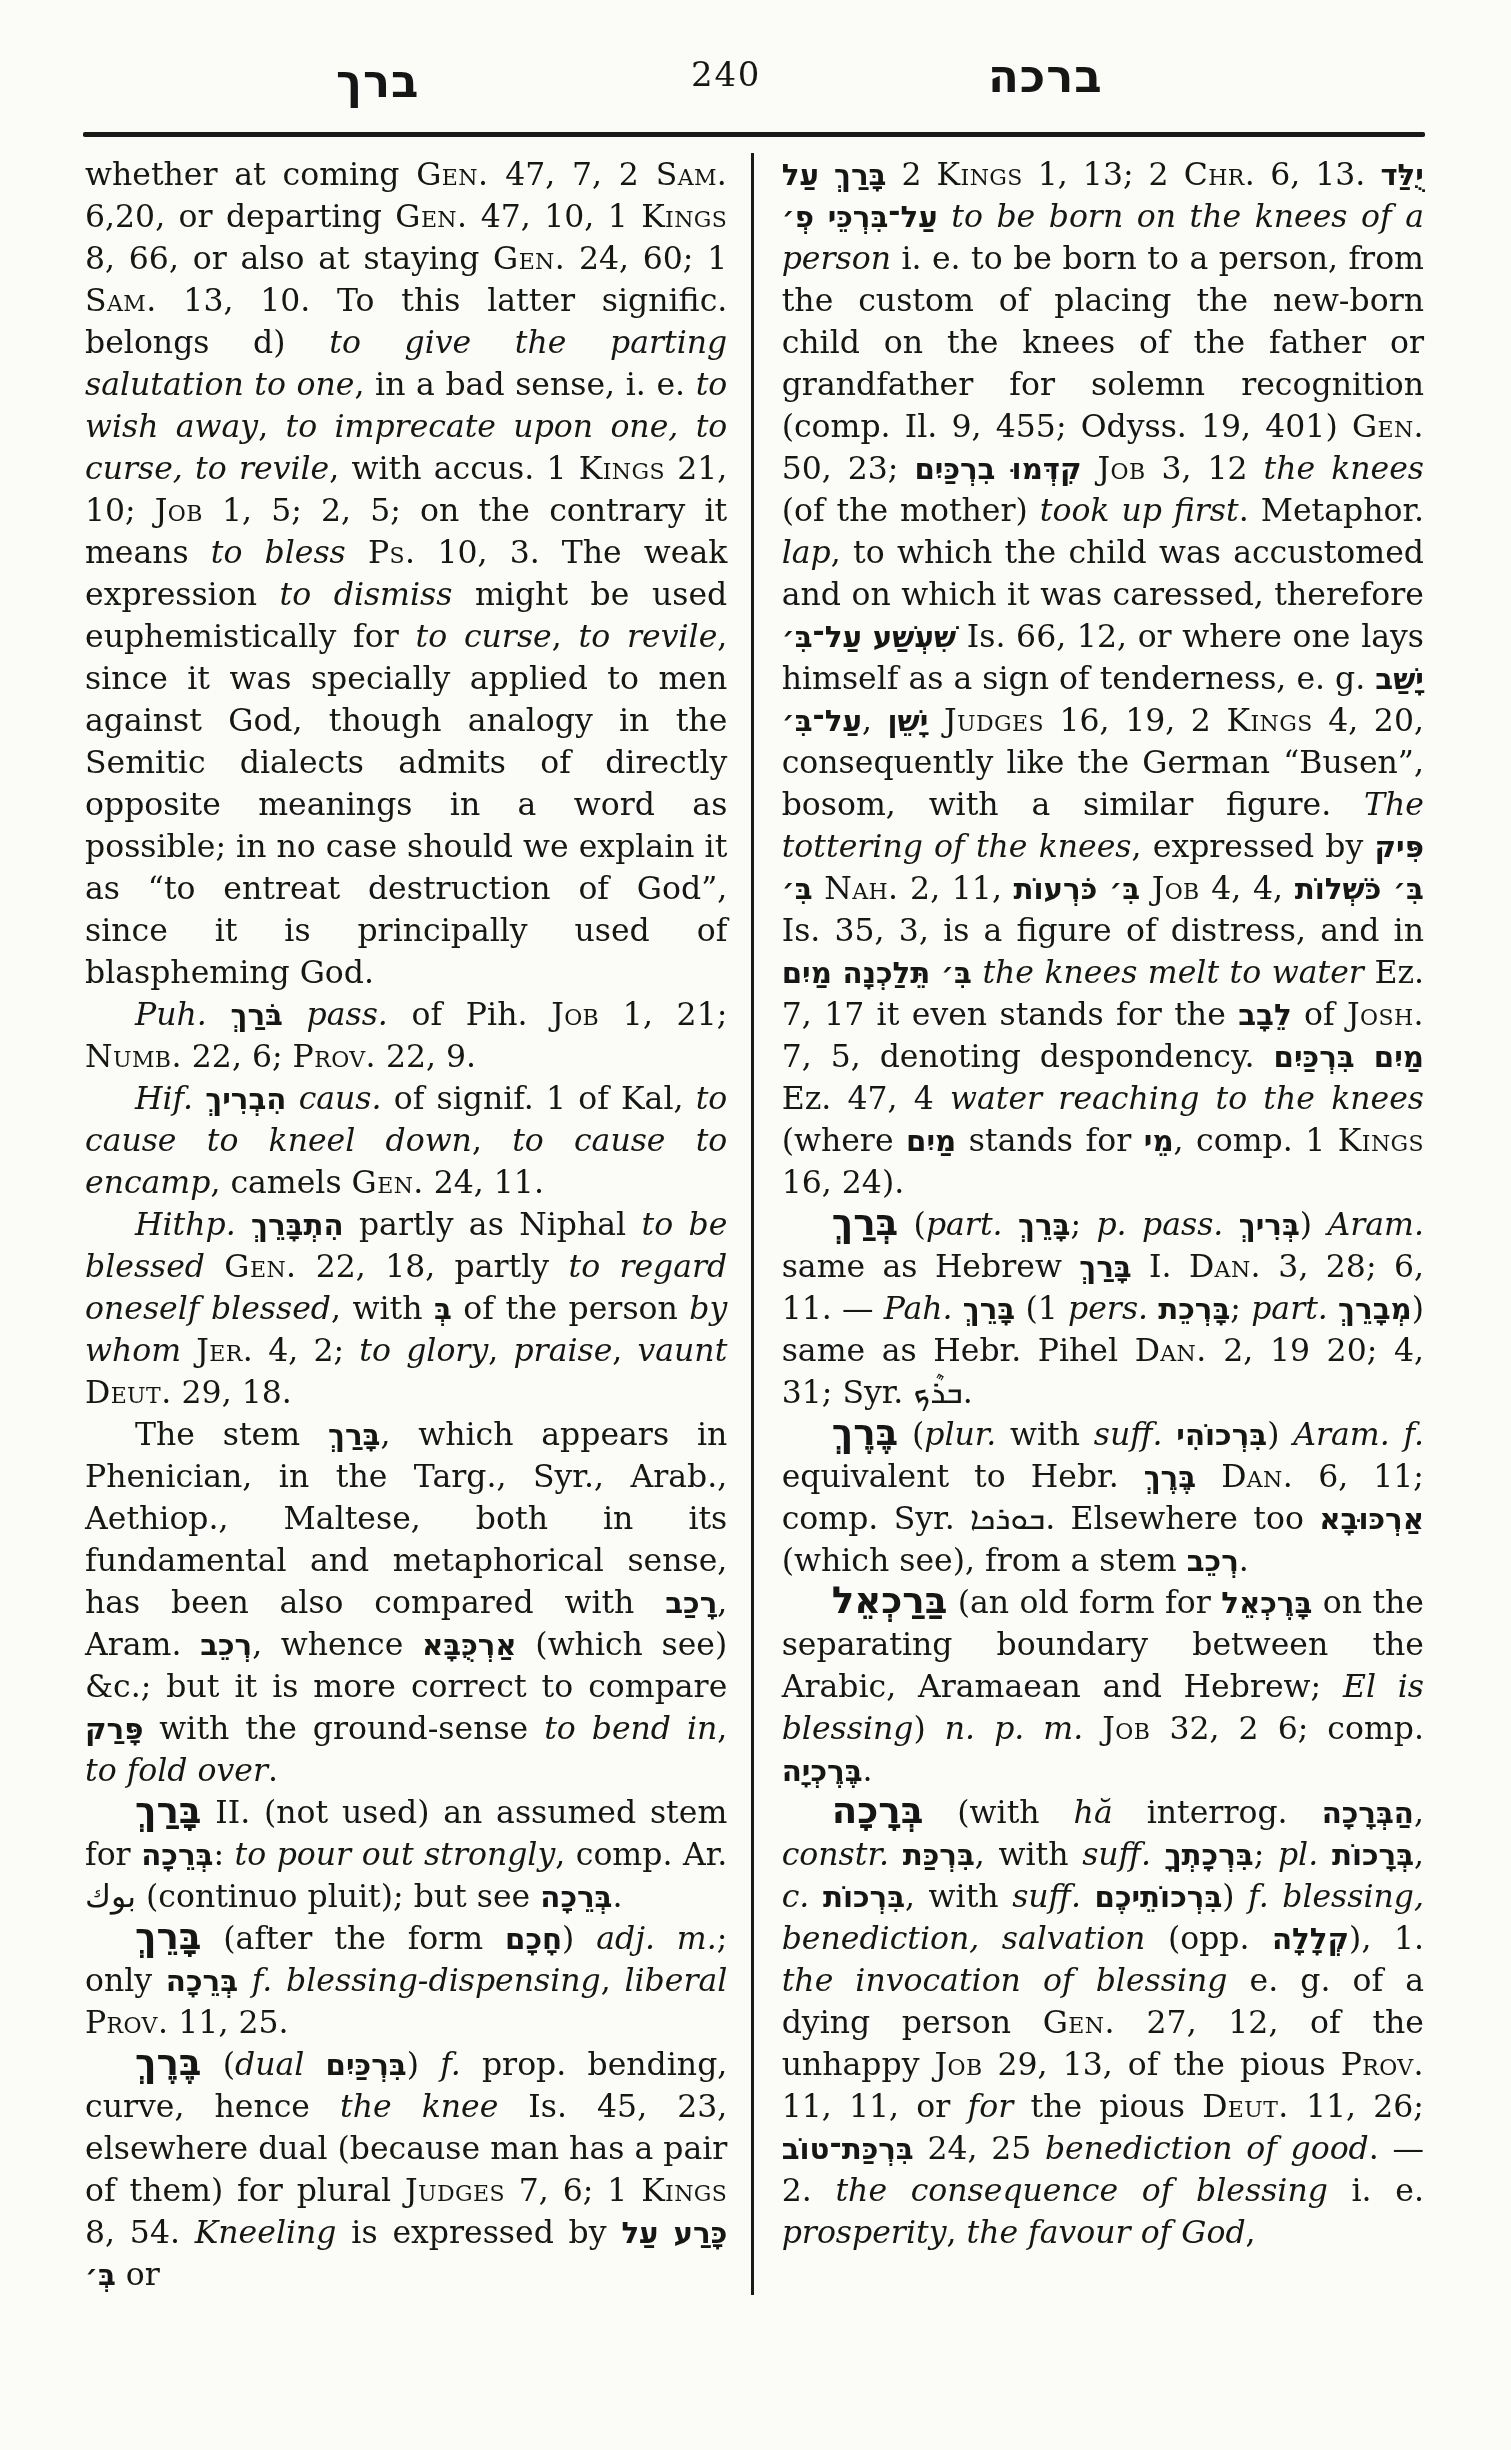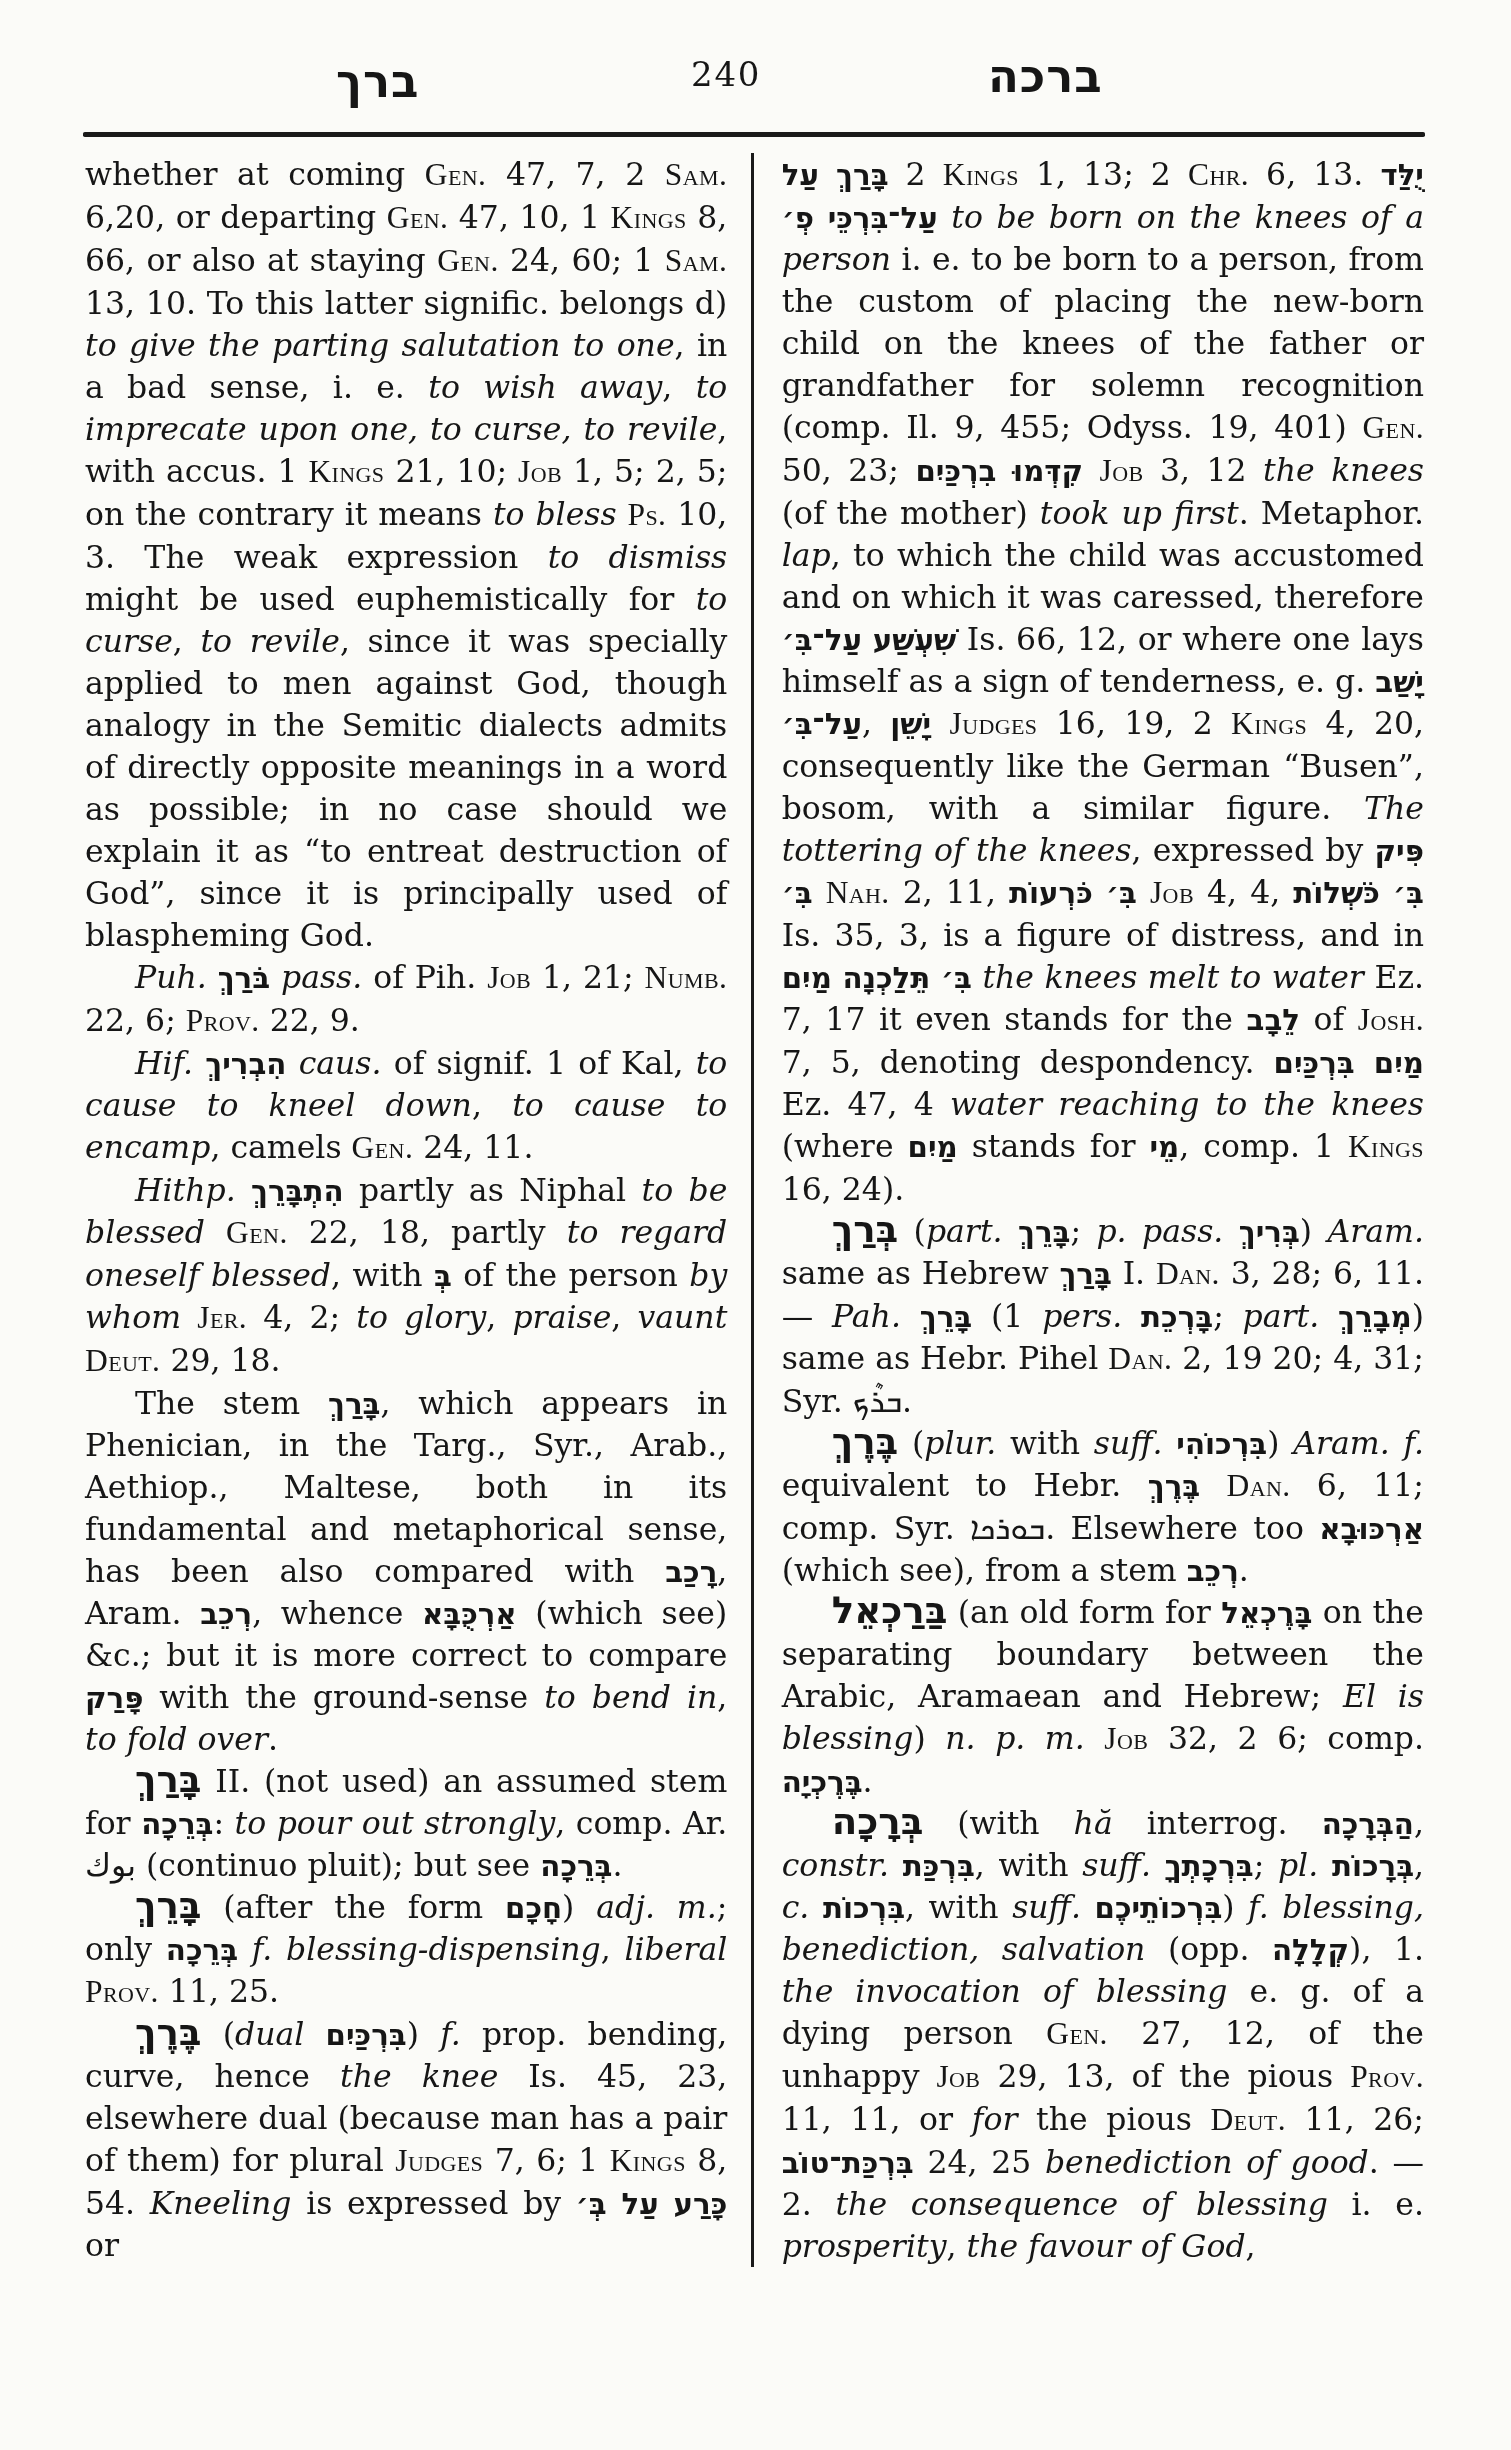--- a/index.html
+++ b/index.html
@@ -48,21 +48,21 @@
     border-left: 3.6px solid #1a1a1a;
     padding-left: 28px;
     margin-left: 23.4px;
   }
   .para { margin: 0; }
   .para.indent { text-indent: 50px; }
 
   
   .r  { }
   .i  { font-style: italic; }
-  .sc { font-variant: small-caps; letter-spacing: 0.4px; font-family: Liberation Serif, serif; }
+  .sc { font-variant: small-caps; letter-spacing: 0.4px; }
   .he {
     font-family: "DejaVu Sans", sans-serif;
     font-weight: bold; font-size: 0.93em; line-height: 1;
     unicode-bidi: isolate; direction: rtl;
   }
   .hw {
     font-family: "DejaVu Sans", sans-serif;
     font-weight: bold; font-size: 1.18em; line-height: 1;
     unicode-bidi: isolate; direction: rtl;
   }

